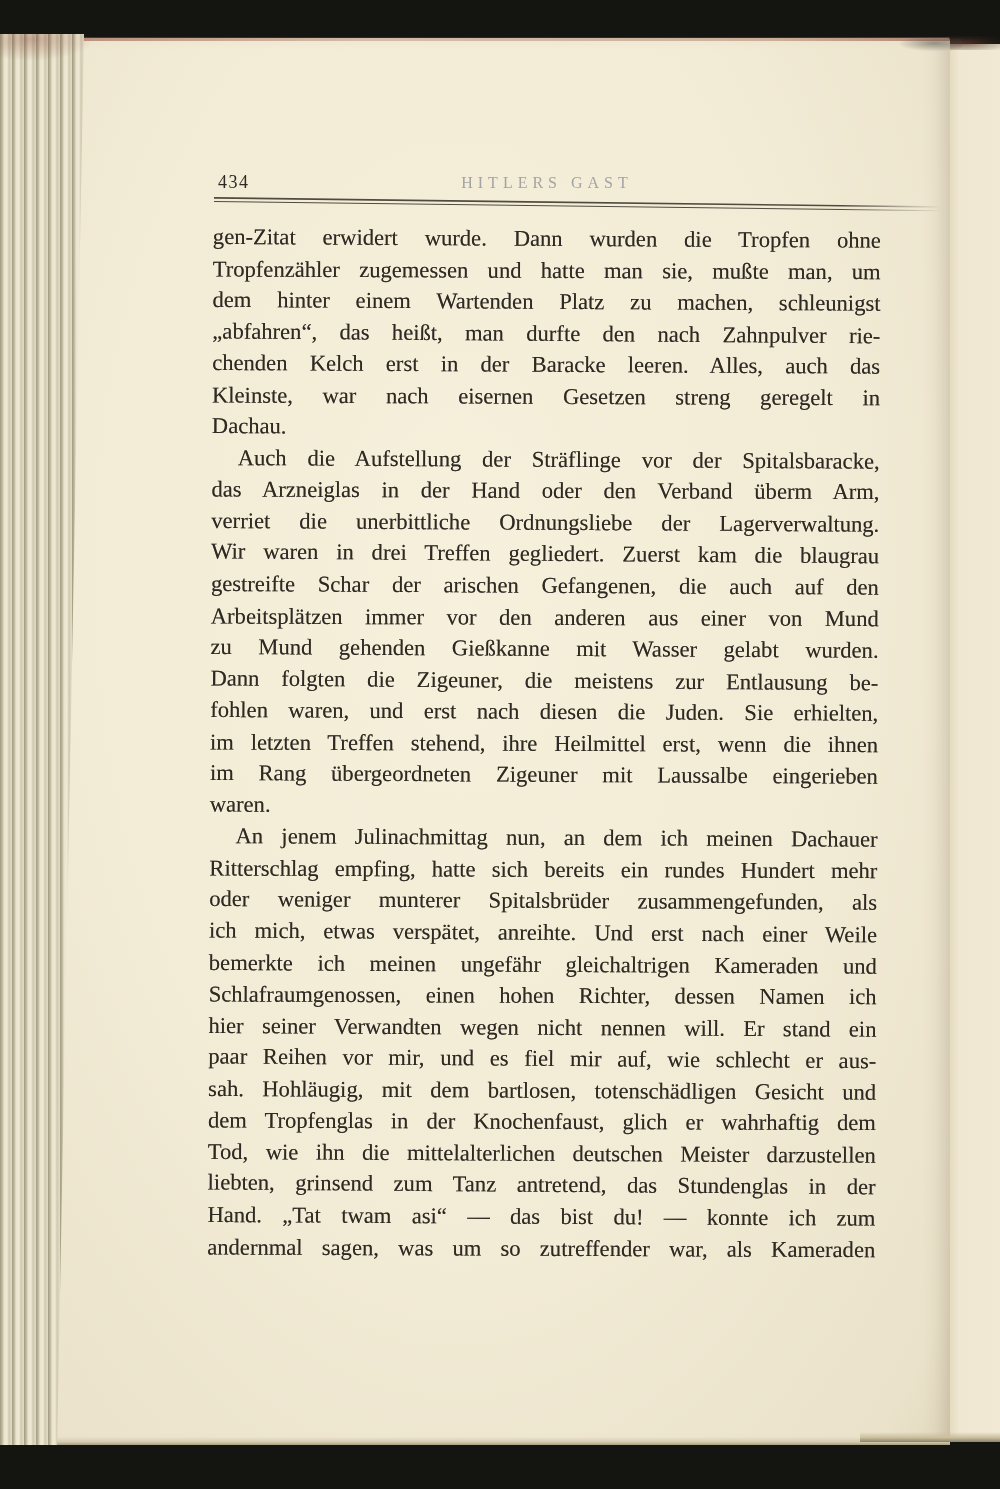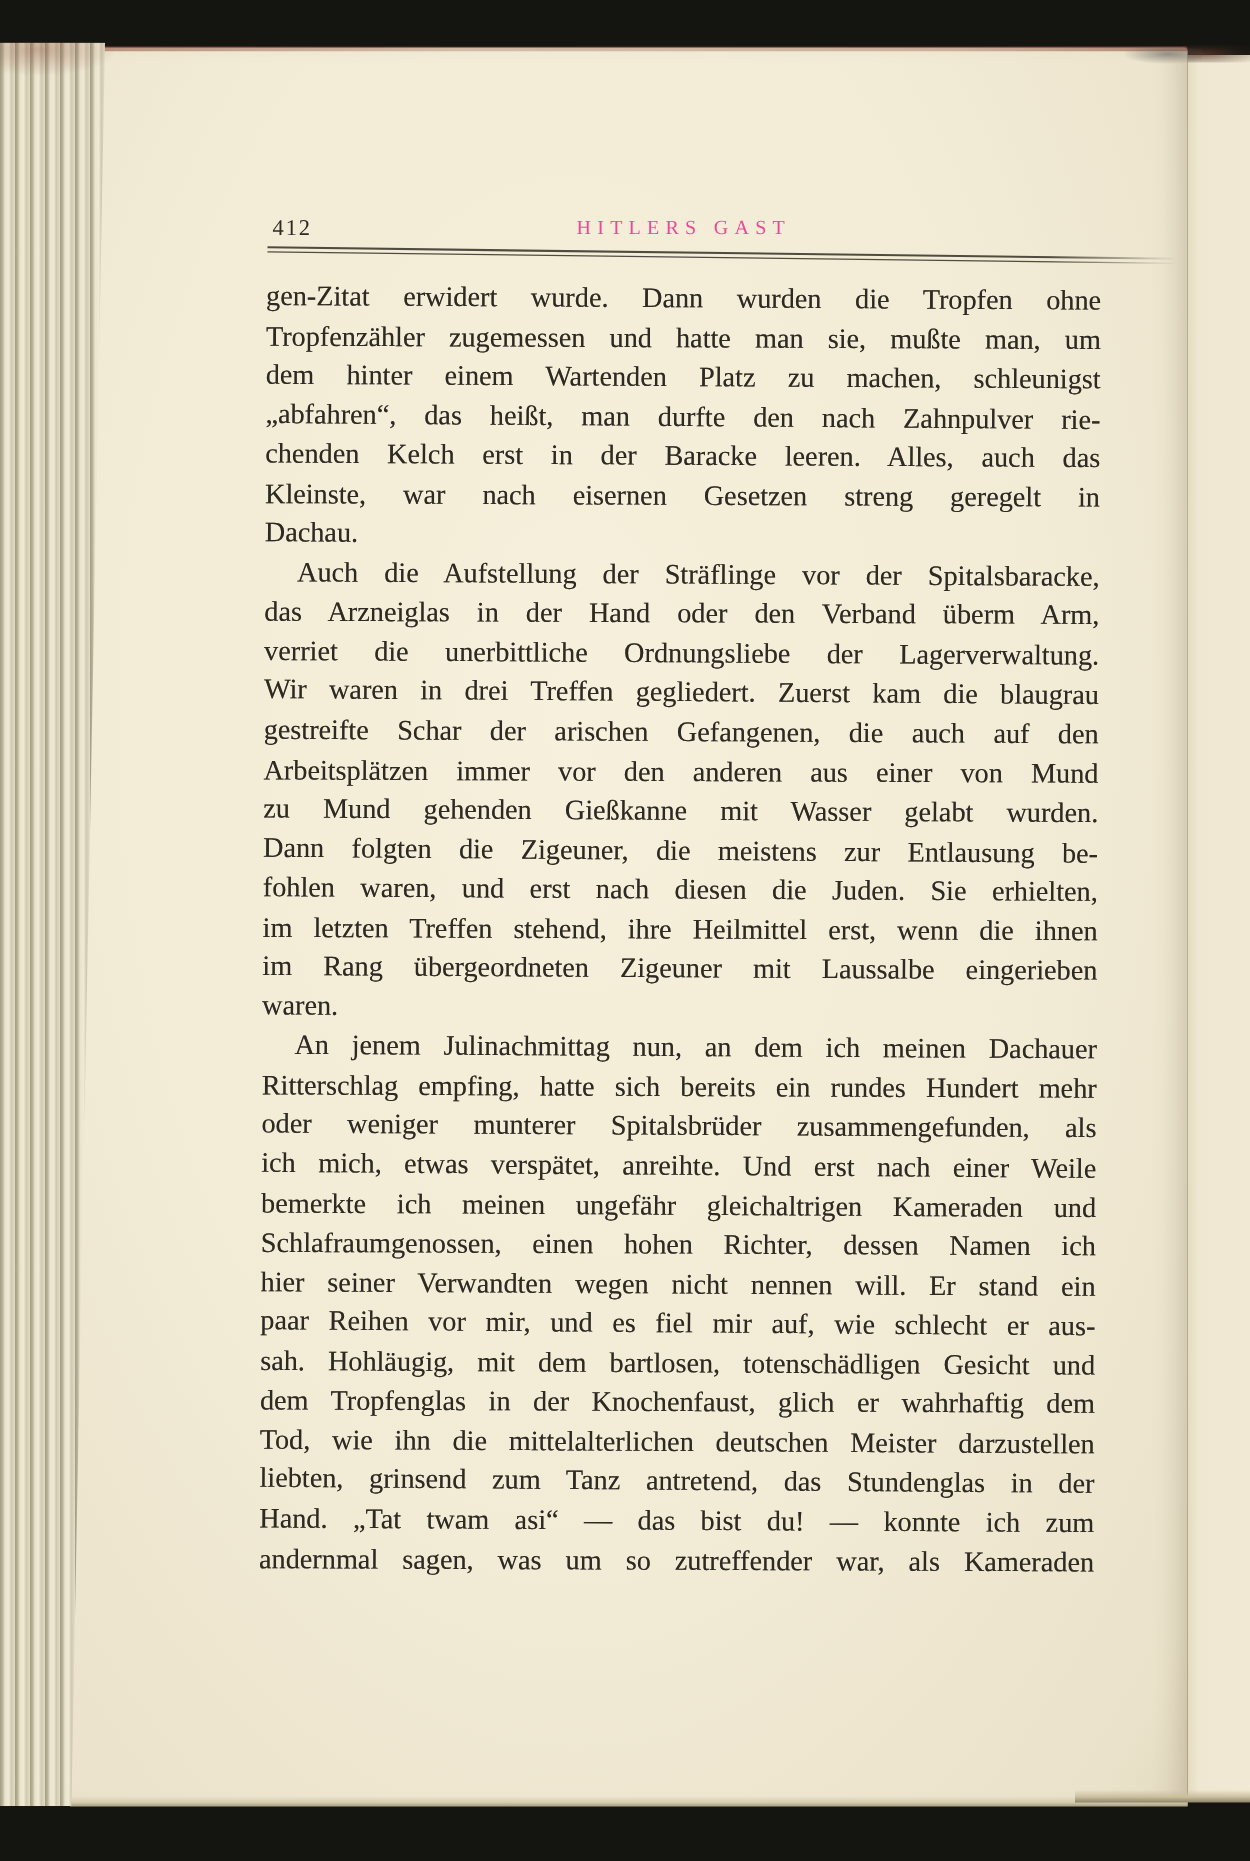--- a/index.html
+++ b/index.html
@@ -63,21 +63,21 @@
     position: absolute; left: 0; top: 34px; width: 90px; height: 26px;
     background: radial-gradient(ellipse at 35% 20%, rgba(130,70,50,.38), rgba(130,70,50,0) 75%);
   }
   
   .page-number {
     position: absolute; left: 218px; top: 172px;
     font-size: 18px; letter-spacing: 1.5px; color: #2e2923;
   }
   .running-head {
     position: absolute; left: 212px; top: 174px; width: 670px;
-    text-align: center; font-size: 16px; letter-spacing: 5px; color: #ec4899;
+    text-align: center; font-size: 16px; letter-spacing: 5px; color: #a3a3a3;
   }
   .header-rule {
     position: absolute; left: 214px; top: 197px; width: 728px; height: 4.5px;
     transform: rotate(0.72deg); transform-origin: left center;
     background:
       linear-gradient(90deg, #3a352c 0%, #3a352c 86%, rgba(58,53,44,0) 100%) top / 100% 1.7px no-repeat,
       linear-gradient(90deg, #3a352c 0%, #3a352c 86%, rgba(58,53,44,0) 100%) bottom / 100% 1px no-repeat;
     opacity: .88;
   }
   
@@ -102,21 +102,21 @@
 <div class="facing-top-smudge"></div>
 <div class="gutter-line"></div>
 <div class="main-page"></div>
 <div class="top-edge-tint"></div>
 <div class="corner-smudge"></div>
 <div class="page-bottom-edge"></div>
 <div class="facing-bottom-edge"></div>
 <div class="fan-edges"></div>
 <div class="fan-corner-tint"></div>
 
-<div class="page-number">412</div>
+<div class="page-number">434</div>
 <div class="running-head">HITLERS GAST</div>
 <div class="header-rule"></div>
 
 <div class="text-block">
   <div class="para">
     <div class="ln">gen-Zitat erwidert wurde. Dann wurden die Tropfen ohne</div>
     <div class="ln">Tropfenzähler zugemessen und hatte man sie, mußte man, um</div>
     <div class="ln">dem hinter einem Wartenden Platz zu machen, schleunigst</div>
     <div class="ln">„abfahren“, das heißt, man durfte den nach Zahnpulver rie-</div>
     <div class="ln">chenden Kelch erst in der Baracke leeren. Alles, auch das</div>

